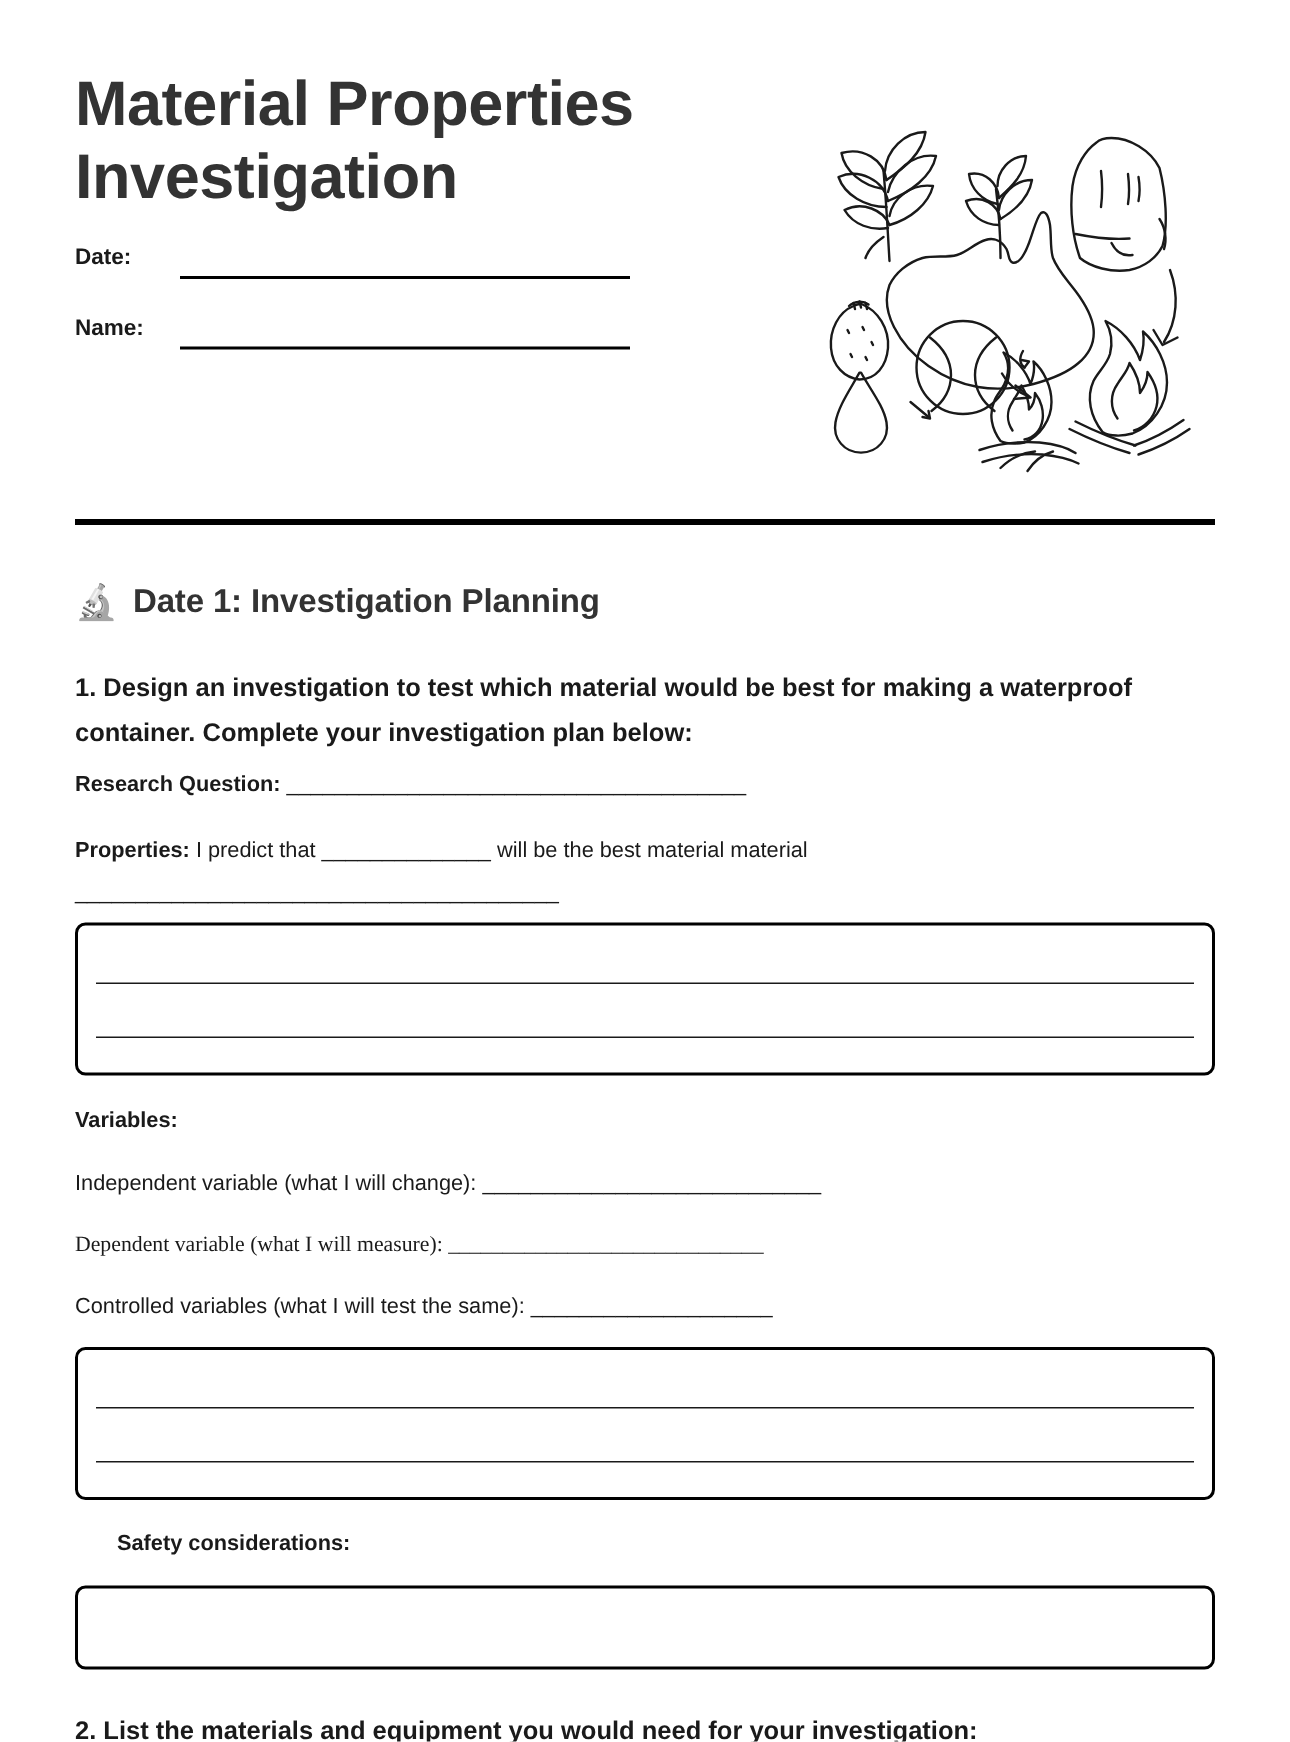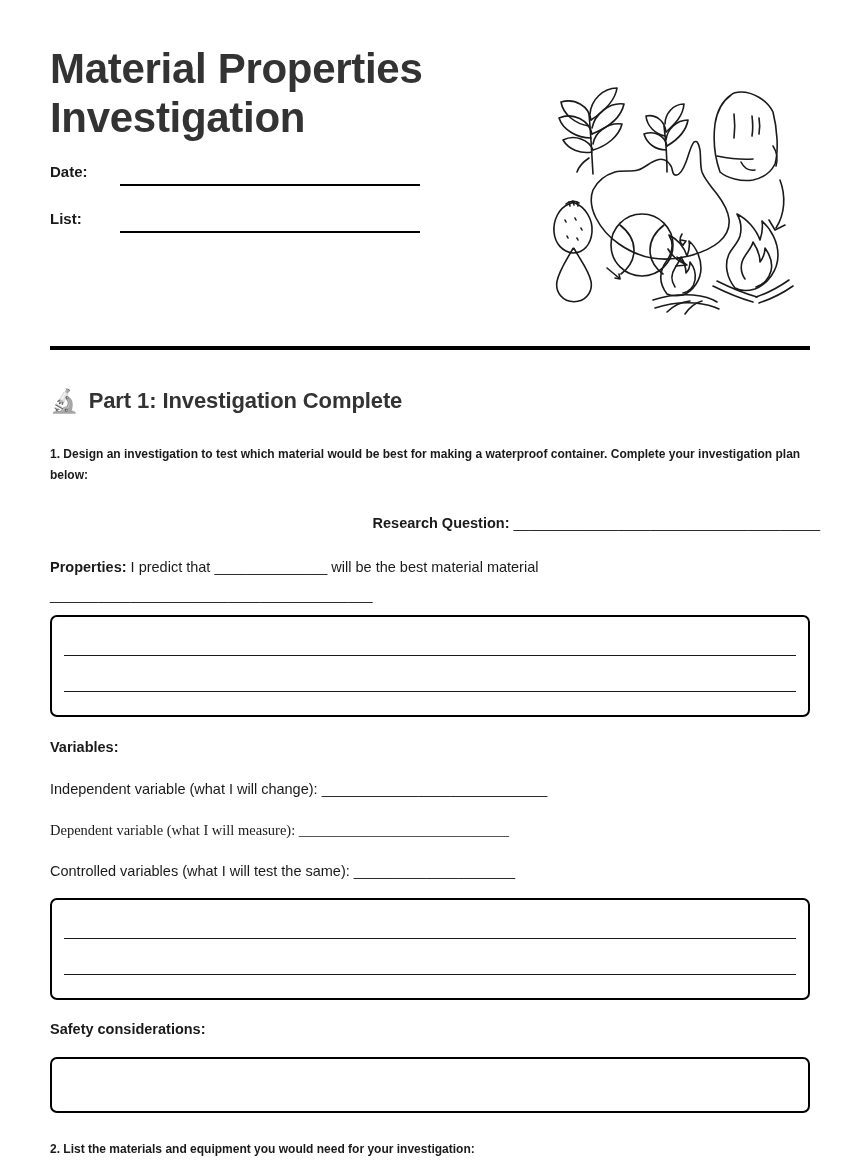--- a/index.html
+++ b/index.html
@@ -102,45 +102,45 @@
     font-weight: bold;
     color: #333333;
     letter-spacing: -0.1px;
   }
 
   
   .q-block {
     position: absolute;
     left: 50px;
     width: 760px;
-    font-size: 12px;
+    font-size: 17px;
     font-weight: bold;
     line-height: 1.78;
     color: #1a1a1a;
   }
   .q1 { top: 444px; }
   .q2 { top: 1139px; }
 
   .line-item {
     position: absolute;
     left: 50px;
     width: 770px;
     font-size: 14.5px;
     line-height: 1.5;
     color: #1a1a1a;
   }
   .line-item b { font-weight: bold; }
-  .rq     { top: 513px; text-align: right; }
+  .rq     { top: 513px; }
   .hypo   { top: 554px; width: 700px; line-height: 1.9; }
 
   .lbl-variables { top: 737px; font-weight: bold; }
   .var1 { top: 779px; }
   .var2 { top: 820px; font-family: Liberation Serif, serif; }
   .var3 { top: 861px; }
-  .lbl-safety { top: 1019px; font-weight: bold; }
+  .lbl-safety { top: 1019px; font-weight: bold; margin-left: 28px; }
 
   
   .answer-box {
     position: absolute;
     left: 50px;
     width: 760px;
     border: 2.5px solid #000;
     border-radius: 7px;
     box-sizing: border-box;
     background: #fff;
@@ -166,21 +166,21 @@
 
   <div class="header">
     <h1 class="doc-title">Material Properties Investigation</h1>
 
     <div class="field-row name">
       <span class="field-label">Date:</span>
       <span class="field-rule"></span>
     </div>
 
     <div class="field-row date">
-      <span class="field-label">List:</span>
+      <span class="field-label">Name:</span>
       <span class="field-rule"></span>
     </div>
   </div>
 
   <div class="illustration">
     <svg width="255" height="255" viewBox="0 0 255 255" fill="none" stroke="#1a1a1a" stroke-width="1.6" stroke-linecap="round" stroke-linejoin="round">
 
       <g>
         <path d="M48 112 C47 96 46 74 44 52"></path>
         <path d="M44 64 C30 62 18 52 16 40 C30 36 44 44 46 58"></path>
@@ -291,21 +291,21 @@
         <path d="M244 218 C234 225 223 231 211 235"></path>
       </g>
 
     </svg>
   </div>
 
   <div class="divider"></div>
 
   <div class="section-heading">
     <span class="section-emoji">🔬</span>
-    <span class="section-title">Part 1: Investigation Complete</span>
+    <span class="section-title">Date 1: Investigation Planning</span>
   </div>
 
   <div class="q-block q1">1. Design an investigation to test which material would be best for making a waterproof container. Complete your investigation plan below:</div>
 
   <div class="line-item rq">
     <b>Research Question:</b><span> ______________________________________</span>
   </div>
 
   <div class="line-item hypo">
     <b>Properties:</b><span> I predict that ______________ will be the best material material ________________________________________</span>

